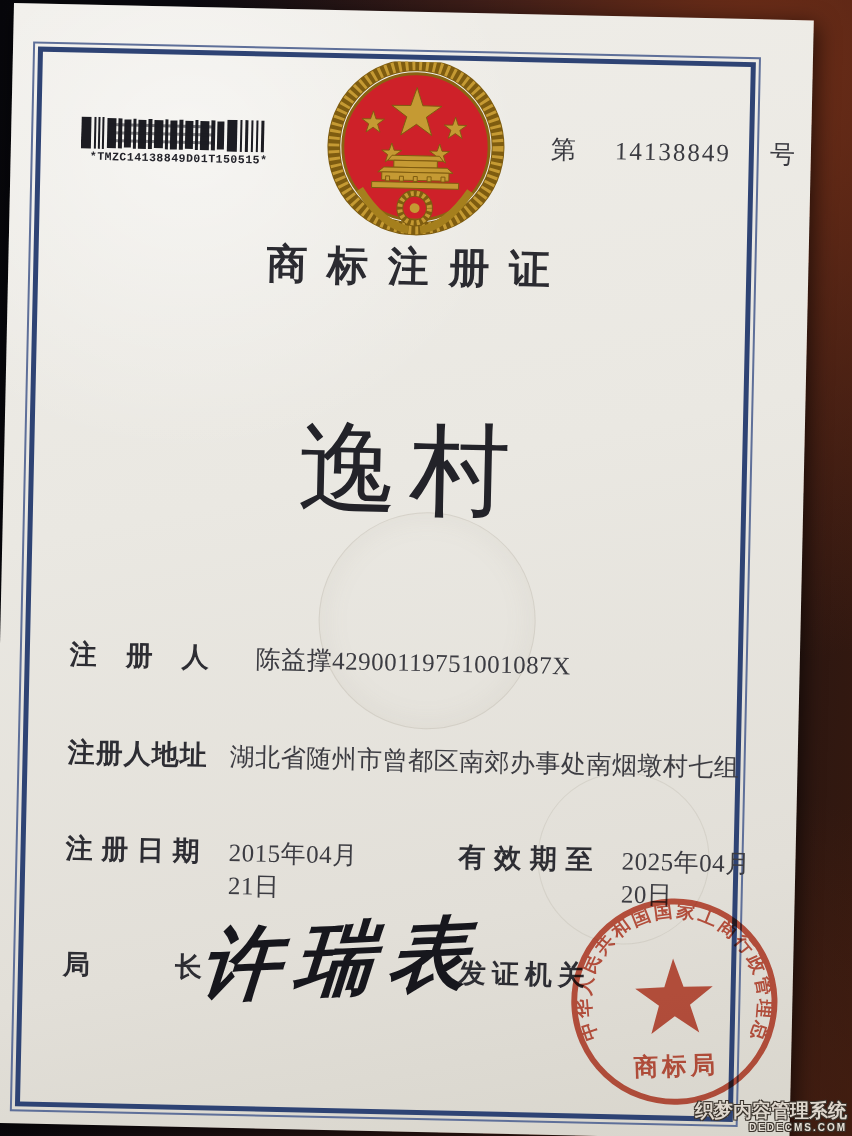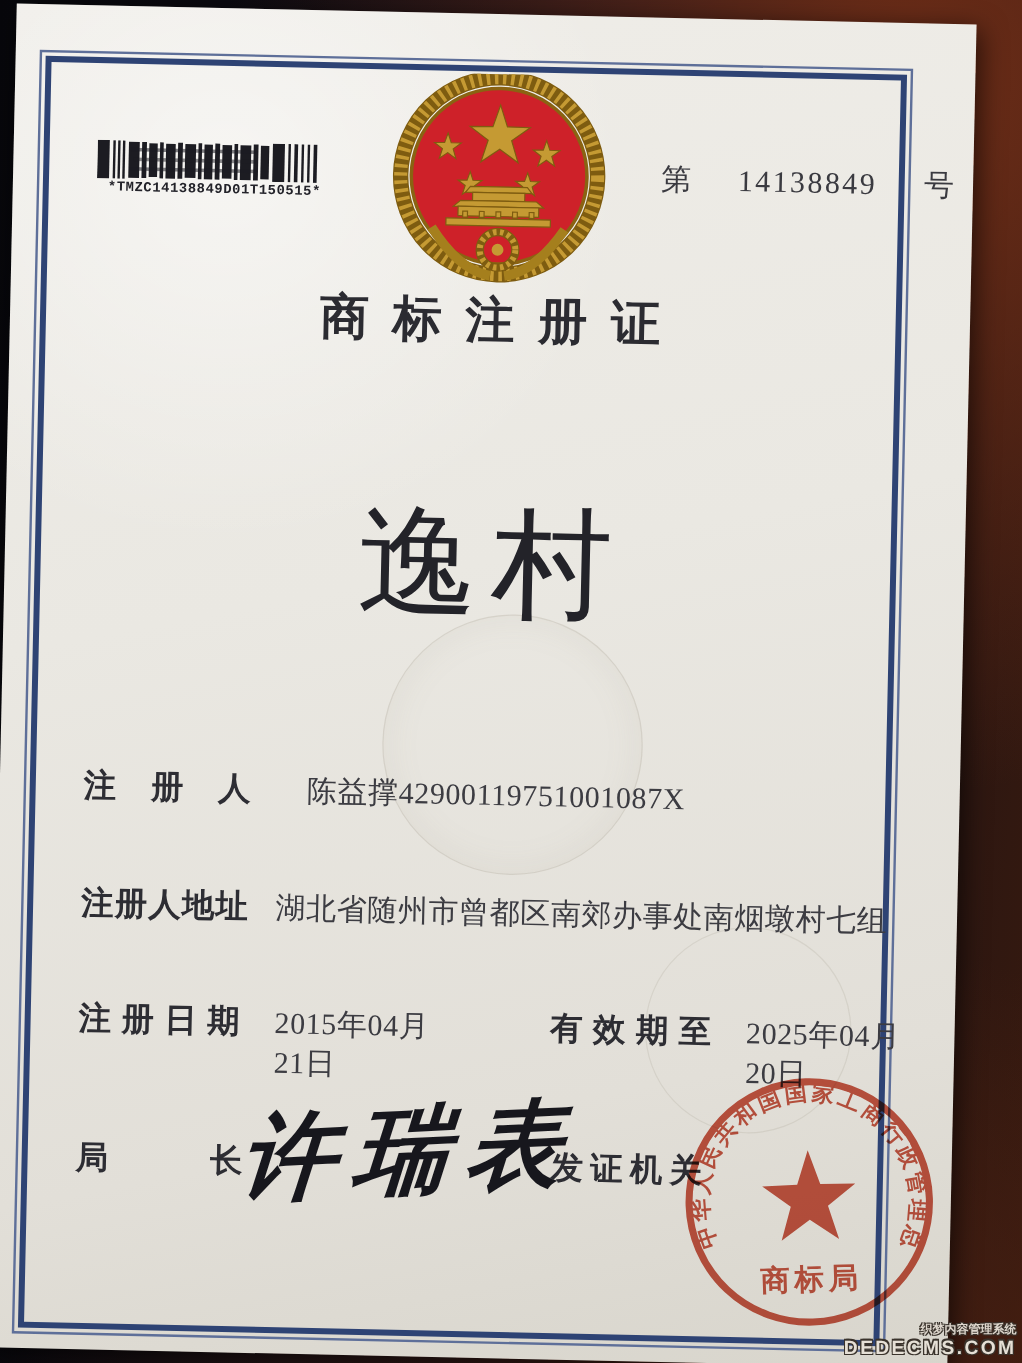--- a/index.html
+++ b/index.html
@@ -77,23 +77,23 @@
   .issuer{position:absolute;left:466px;top:942px;font-size:27px;font-weight:700;
     color:#2d2d33;letter-spacing:6px;}
 
   .seal{position:absolute;left:574px;top:876px;width:216px;height:216px;
     mix-blend-mode:multiply;opacity:.95;transform:rotate(-3deg);}
 
   .photo-watermark{
     position:absolute;right:5px;bottom:3px;text-align:right;z-index:50;
     font-family:"Liberation Sans","DejaVu Sans",sans-serif;line-height:1.15;
   }
-  .photo-watermark .wm1{font-size:10px;font-weight:700;color:#ded7cd;
+  .photo-watermark .wm1{font-size:19px;font-weight:700;color:#ded7cd;
     text-shadow:1px 1px 0 #3a332c,-1px -1px 0 #3a332c,1px -1px 0 #3a332c,-1px 1px 0 #3a332c;}
-  .photo-watermark .wm2{font-size:16px;font-weight:700;color:#e6e0d6;letter-spacing:2px;
+  .photo-watermark .wm2{font-size:10px;font-weight:700;color:#e6e0d6;letter-spacing:2px;
     text-shadow:1px 1px 0 #3a332c,-1px -1px 0 #3a332c,1px -1px 0 #3a332c,-1px 1px 0 #3a332c;margin-left:23px;}
 </style>
 </head>
 <body>
 
 <div class="paper">
 
   <div class="frame">
     <div class="frame-inner"></div>
   </div>

